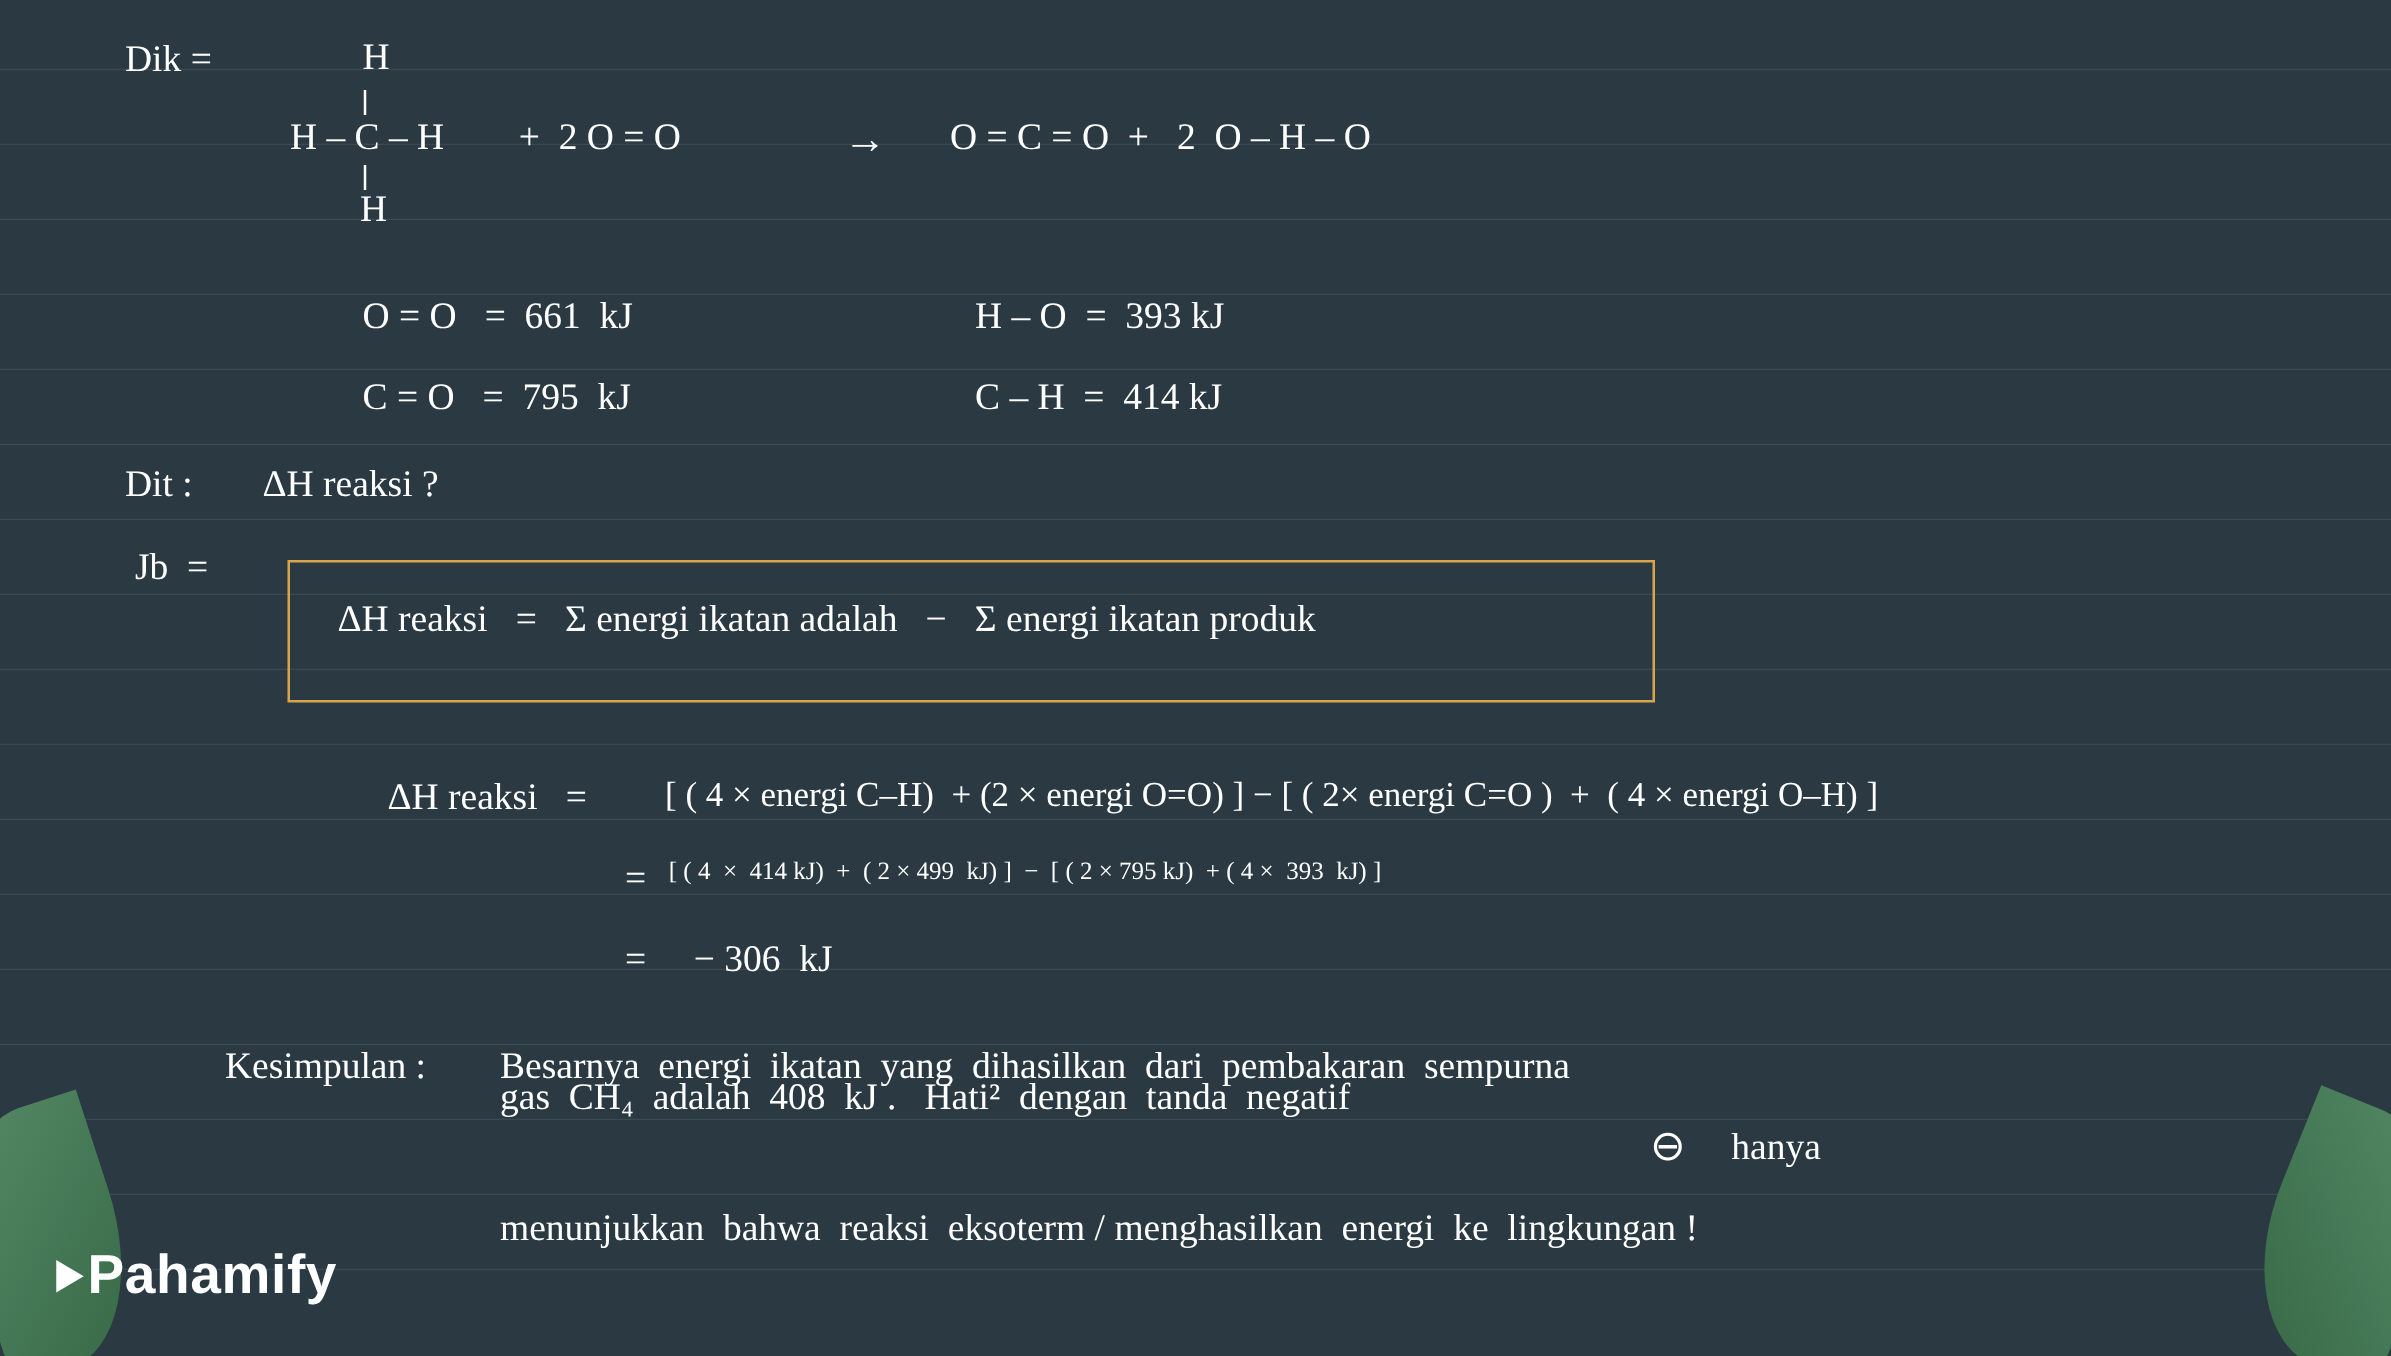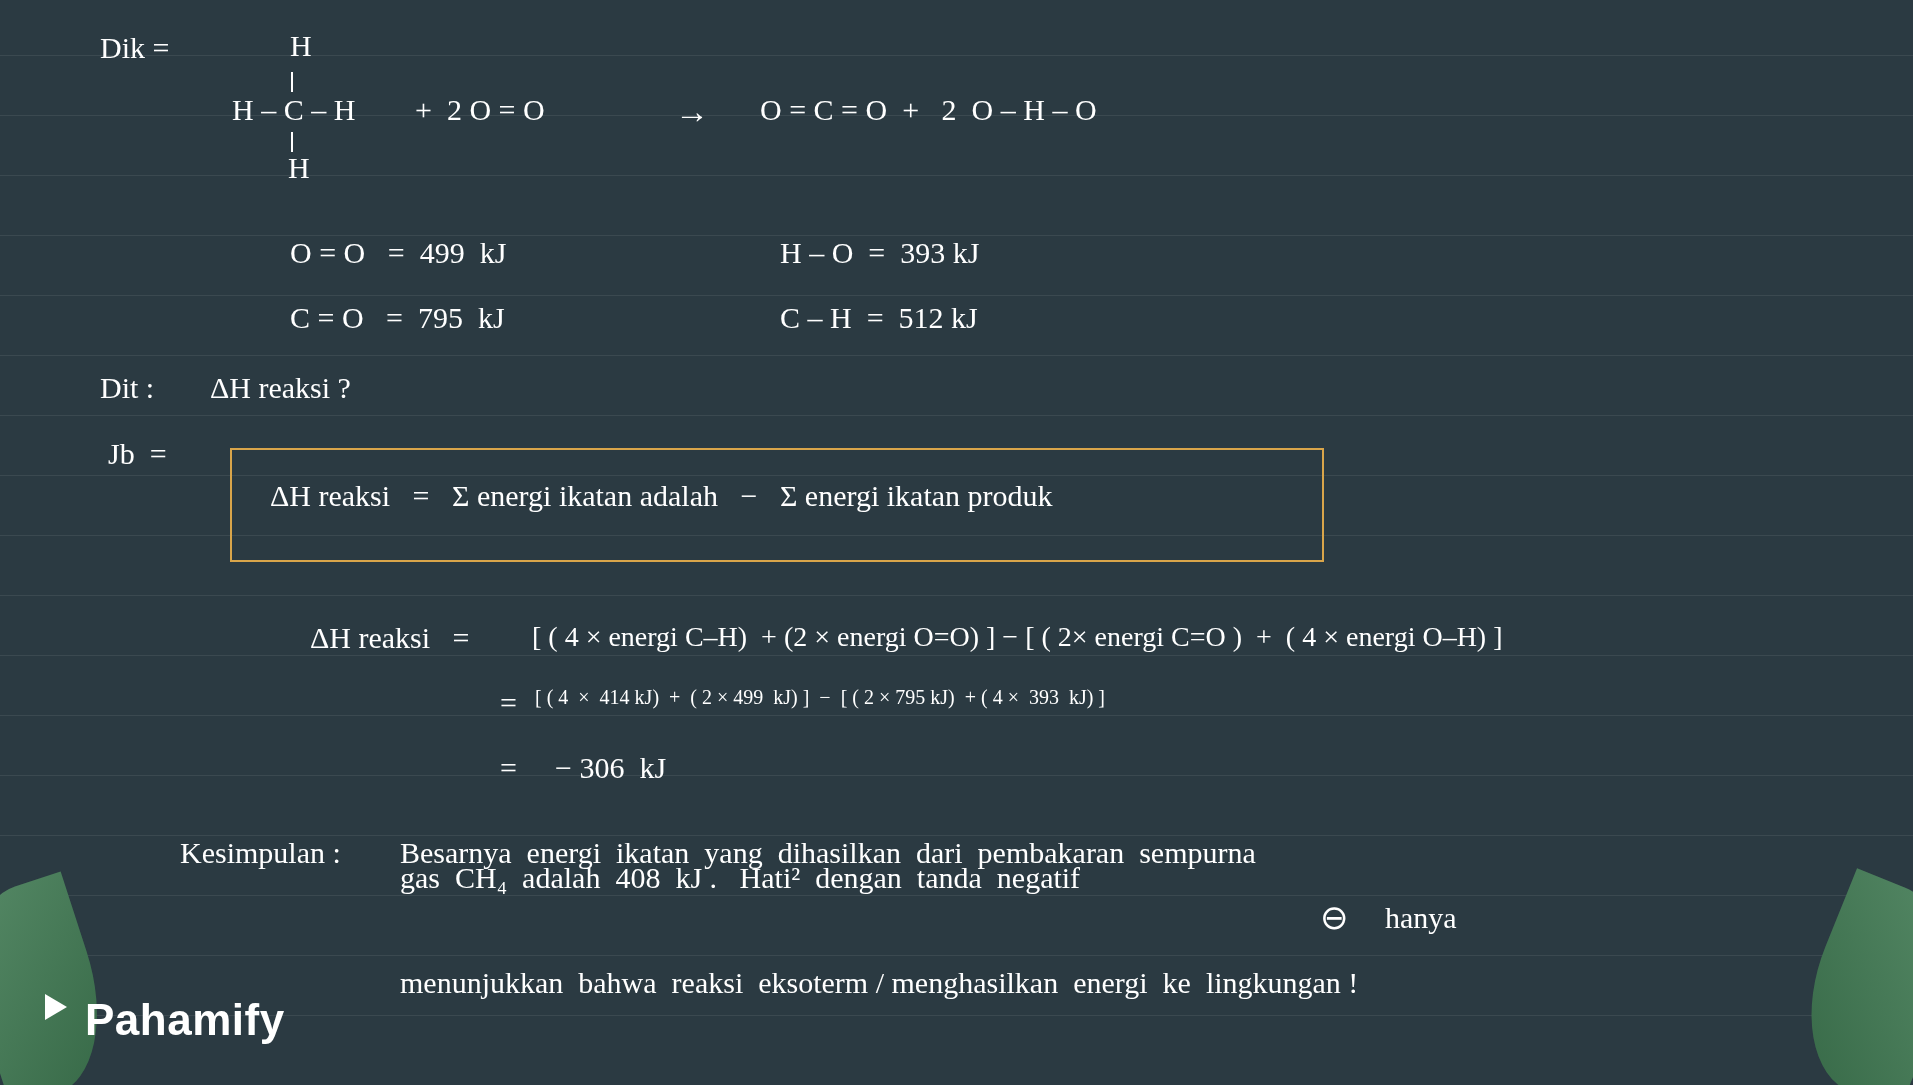--- a/index.html
+++ b/index.html
@@ -1,21 +1,21 @@
 <!DOCTYPE html>
 <html><head>
 <meta charset="utf-8">
 <style>
   html,body{margin:0;padding:0;width:1913px;height:1085px;background:#2b3a42;overflow:hidden}
   body{position:relative;font-family:'Comic Sans MS','Segoe Script','Brush Script MT',cursive;color:#fff;font-size:30px;line-height:1.2}
   .line{position:absolute;height:1px;background:rgba(255,255,255,0.08);width:1913px;left:0}
   .t{position:absolute;white-space:pre}
   .frac-bar{position:absolute;width:22px;height:2px;background:#fff}
   .box{position:absolute;border:2px solid #d9a54a}
-  .logo-wrap{position:absolute;left:45px;bottom:38px;display:flex;align-items:flex-start;gap:18px}
+  .logo-wrap{position:absolute;left:45px;bottom:38px;display:flex;align-items:center;gap:3px}
   .logo-text{font-family:Arial,Helvetica,sans-serif;font-weight:700;font-size:44px;color:#fff;letter-spacing:.5px}
   .leaf{position:absolute;border-radius:60% 0 60% 0}
   .leaf::after{content:"";position:absolute;inset:0;border-radius:60% 0 60% 0;background:linear-gradient(135deg,rgba(255,255,255,.12),rgba(0,0,0,.15))}
   .lf1{left:-24px;bottom:-10px;width:120px;height:210px;background:#3f7a52;transform:rotate(-18deg)}
   .lf2{left:-70px;bottom:20px;width:110px;height:190px;background:#2f5e3e;transform:rotate(-42deg)}
   .rf1{right:-30px;bottom:-10px;width:130px;height:210px;background:#3f7a52;transform:rotate(22deg) scaleX(-1)}
   .rf2{right:-78px;bottom:22px;width:110px;height:190px;background:#2f5e3e;transform:rotate(46deg) scaleX(-1)}
 </style>
 </head>
 <body>
@@ -43,24 +43,24 @@
 <div class="t" style="left:290px;top:28px">H</div>
 <div class="frac-bar" style="left:291px;top:72px;width:2px;height:20px"></div>
 <div class="t" style="left:232px;top:92px">H – C – H</div>
 <div class="frac-bar" style="left:291px;top:132px;width:2px;height:20px"></div>
 <div class="t" style="left:288px;top:150px">H</div>
 
 <div class="t" style="left:400px;top:92px">  +  2 O = O</div>
 <div class="t" style="left:675px;top:92px;font-size:34px">→</div>
 <div class="t" style="left:760px;top:92px">O = C = O  +   2  O – H – O</div>
 
-<div class="t" style="left:290px;top:235px">O = O   =  499  kJ</div>
+<div class="t" style="left:290px;top:235px">O = O   =  661  kJ</div>
 <div class="t" style="left:290px;top:300px">C = O   =  795  kJ</div>
 <div class="t" style="left:780px;top:235px">H – O  =  393 kJ</div>
-<div class="t" style="left:780px;top:300px">C – H  =  512 kJ</div>
+<div class="t" style="left:780px;top:300px">C – H  =  414 kJ</div>
 
 <div class="t" style="left:100px;top:370px">Dit :</div>
 <div class="t" style="left:210px;top:370px">ΔH reaksi ?</div>
 
 <div class="t" style="left:108px;top:436px">Jb  =</div>
 
 <div class="box" style="left:230px;top:448px;width:1090px;height:110px"></div>
 <div class="t" style="left:270px;top:478px">ΔH reaksi   =   Σ energi ikatan adalah   −   Σ energi ikatan produk</div>
 
 <div class="t" style="left:310px;top:620px">ΔH reaksi   =</div>

